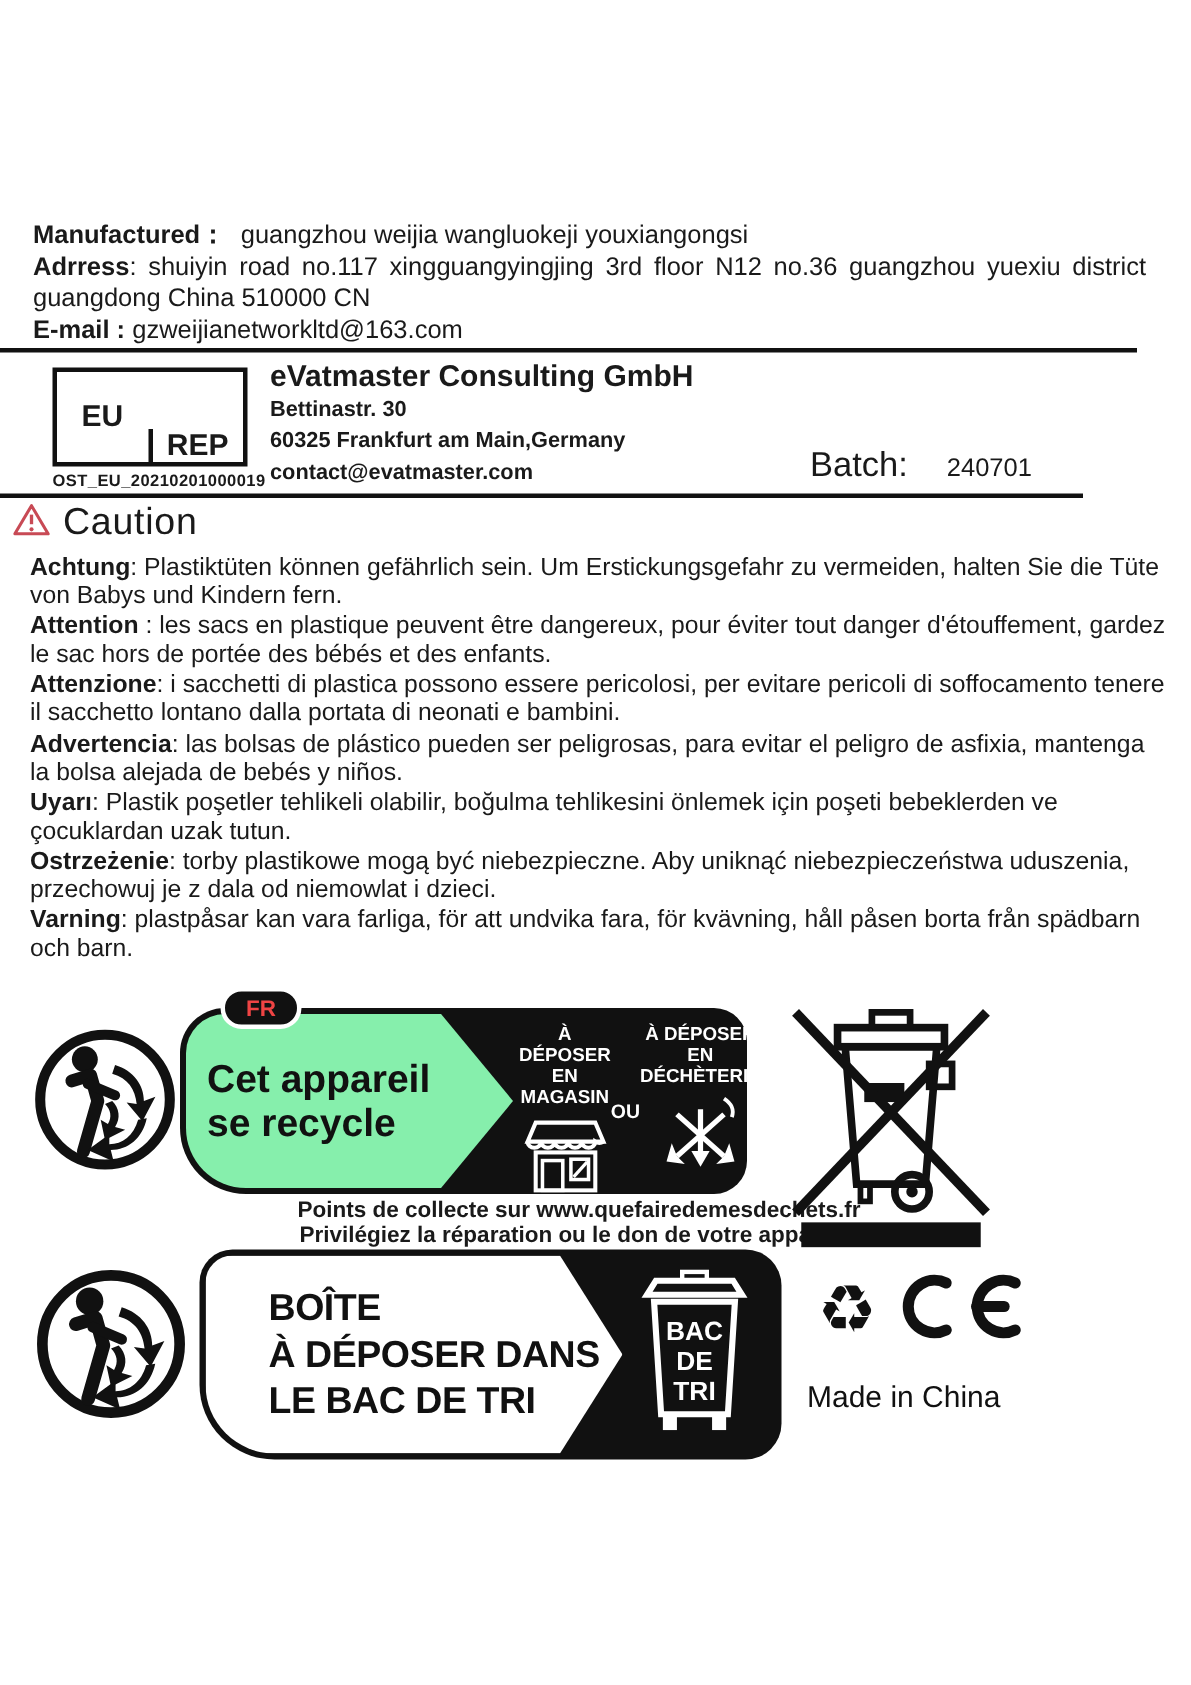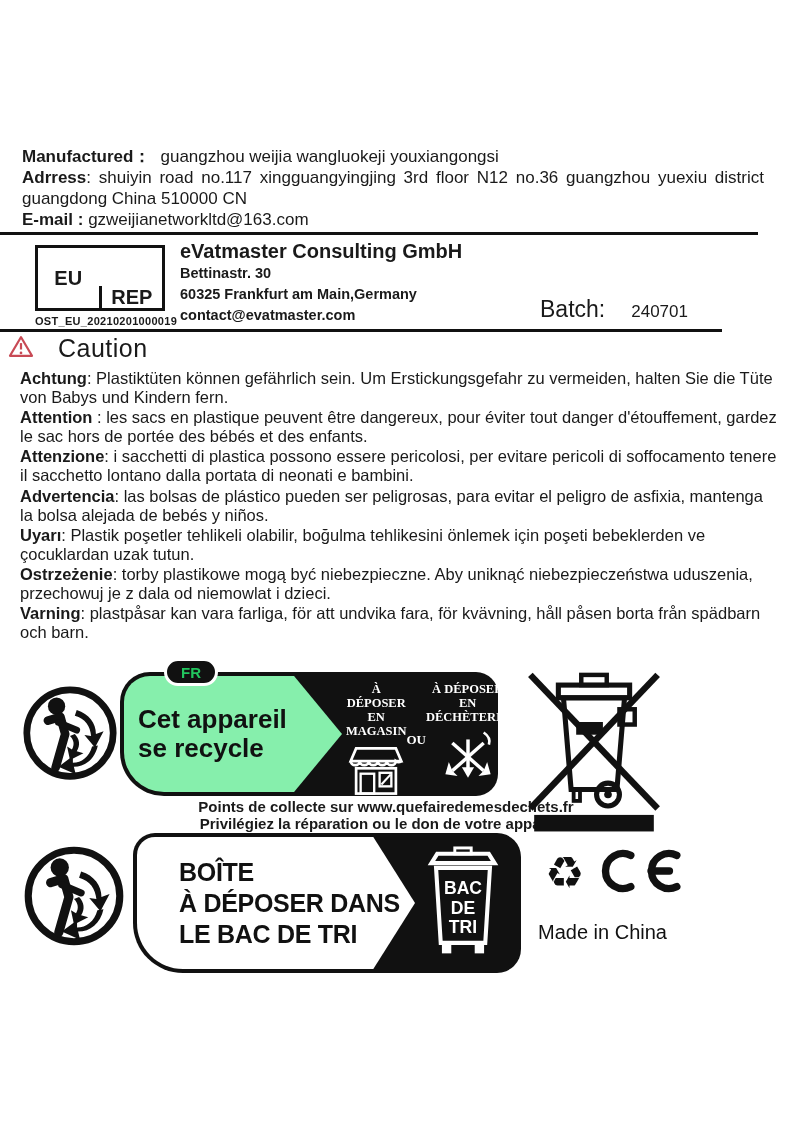--- a/index.html
+++ b/index.html
@@ -22,35 +22,35 @@
   .eurep-cell + .eurep-cell { border-left:3px solid #111;margin-top:38px; }
   .eurep-code { position:absolute; left:35px; top:315px; font-size:11px; font-weight:bold; letter-spacing:.3px; }
   .company { position:absolute; left:180px; top:239px; }
   .company-name { font-weight:bold; font-size:20px; line-height:24px; }
   .company-line { font-weight:bold; font-size:14.5px; line-height:21px; }
   .batch { position:absolute; left:540px; top:296px; display:flex; align-items:baseline; }
   .batch-label { font-size:23px; }
   .batch-value { font-size:17px; margin-left:26px; }
 
   
-  .caution-heading { position:absolute; left:8px; top:334px; display:flex; align-items:center; gap:24px; }
+  .caution-heading { position:absolute; left:8px; top:334px; display:flex; align-items:center; gap:8px; }
   .caution-title { font-size:25px; letter-spacing:.5px; }
   .warnings { position:absolute; left:20px; top:369px; width:760px; }
   .warn { font-size:16.5px; line-height:19.1px; margin-bottom:1px; }
   .warn b { font-weight:bold; }
 
   
   .triman-1 { position:absolute; left:22px; top:678px; width:96px; height:114px; }
   .triman-2 { position:absolute; left:20px; top:838px; width:108px; height:120px; }
 
   .banner1 { position:absolute; left:120px; top:672px; width:378px; height:124px; background:#111; border-radius:30px 22px 22px 44px; }
-  .fr-pill { position:absolute; left:44px; top:-14px; width:54px; height:28px; background:#111; border:3px solid #fff; border-radius:15px; color:#22c55e; font-weight:bold; font-size:15px; display:flex; align-items:center; justify-content:center; z-index:3; }
+  .fr-pill { position:absolute; left:27px; top:-14px; width:54px; height:28px; background:#111; border:3px solid #fff; border-radius:15px; color:#ef4444; font-weight:bold; font-size:15px; display:flex; align-items:center; justify-content:center; z-index:3; }
   .banner1-white { position:absolute; left:4px; top:4px; bottom:4px; width:218px; background:#86efac; clip-path:polygon(0 0,78% 0,100% 50%,78% 100%,0 100%); border-radius:26px 0 0 40px; display:flex; flex-direction:column; justify-content:center; padding-left:14px; }
   .banner1-white .l { font-weight:bold; font-size:26px; line-height:29px; color:#111; }
-  .banner1-right { position:absolute; left:226px; right:6px; top:6px; bottom:10px; color:#fff; display:flex; align-items:stretch; justify-content:space-between;font-family:Liberation Serif, serif; }
+  .banner1-right { position:absolute; left:226px; right:6px; top:6px; bottom:10px; color:#fff; display:flex; align-items:stretch; justify-content:space-between; }
   .dep-col { display:flex; flex-direction:column; align-items:center; }
   .dep-head { font-weight:bold; font-size:12.5px; line-height:14px; text-align:center; margin-top:4px; }
   .dep-icon { margin-top:5px; }
   .ou { align-self:center; font-weight:bold; font-size:13px; margin-top:16px; }
   .collecte { position:absolute; left:112px; top:799px; width:548px; text-align:center; font-weight:bold; font-size:15px; line-height:16.5px; }
 
   .weee { position:absolute; left:524px; top:666px; width:140px; height:168px; }
 
   .banner2 { position:absolute; left:133px; top:833px; width:388px; height:140px; background:#111; border-radius:22px 24px 24px 50px; }
   .banner2-white { position:absolute; left:4px; top:4px; bottom:4px; width:278px; background:#fff; clip-path:polygon(0 0,85% 0,100% 50%,85% 100%,0 100%); border-radius:18px 0 0 46px; display:flex; flex-direction:column; justify-content:center; padding-left:42px; }

